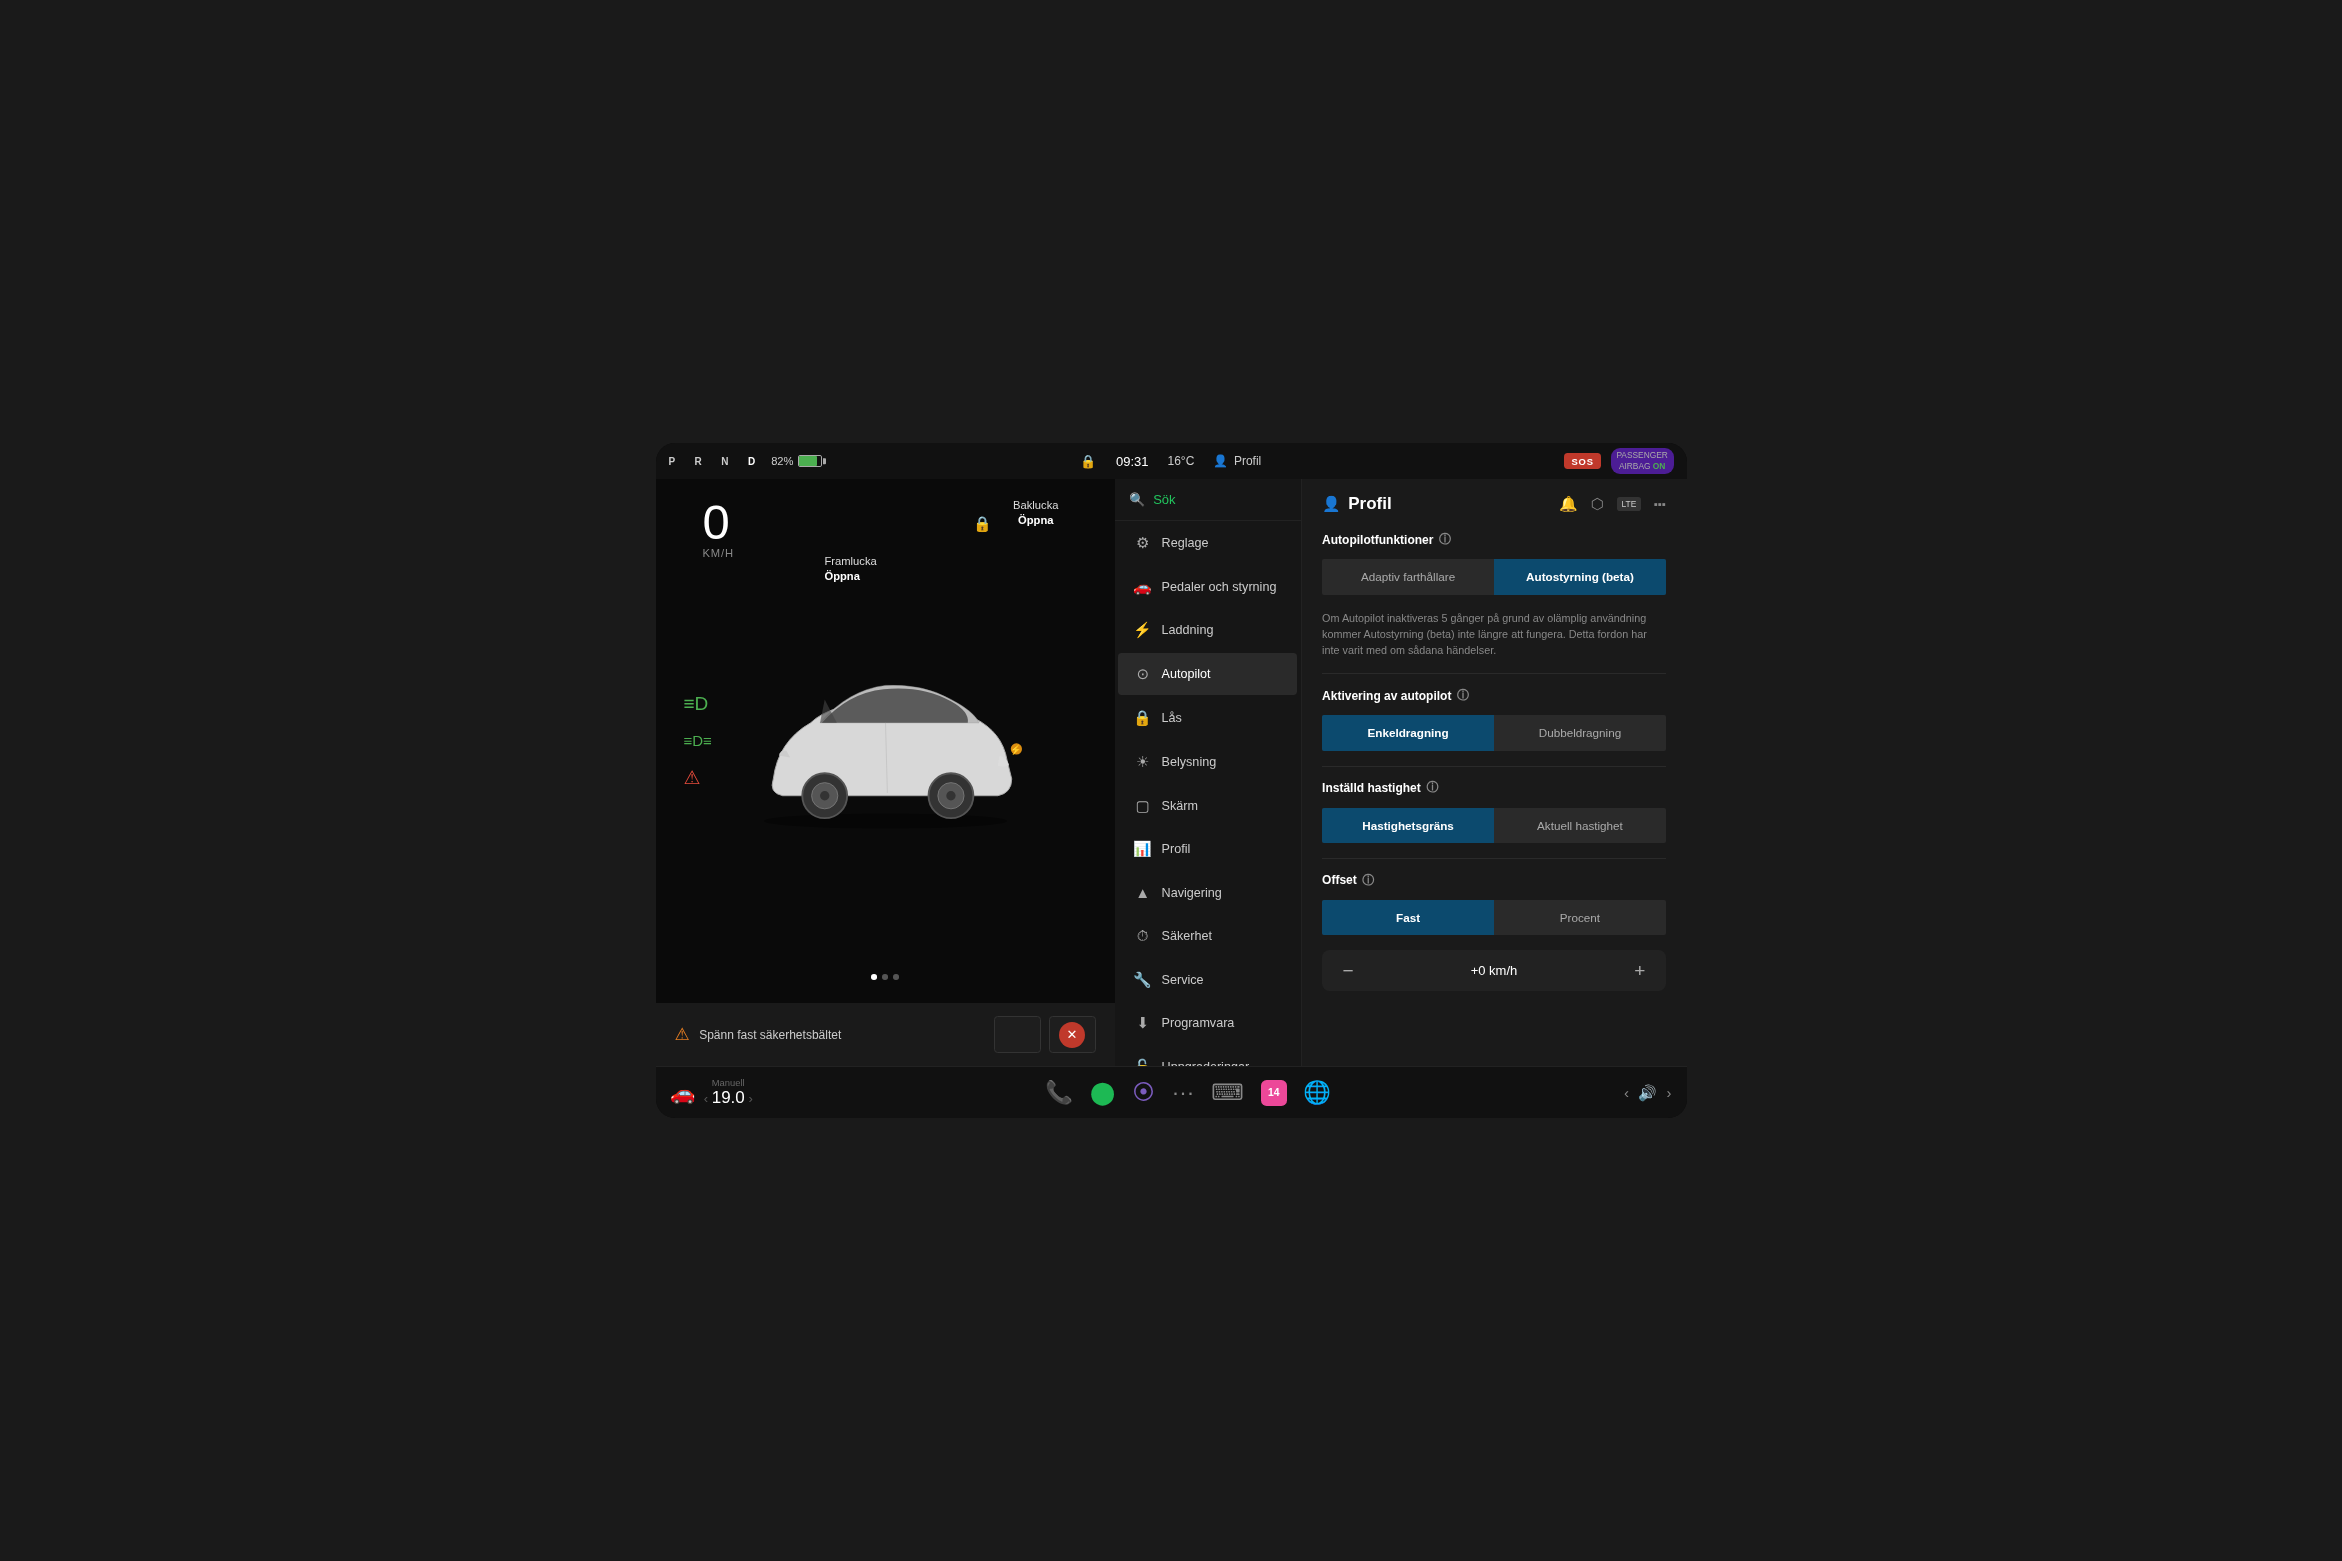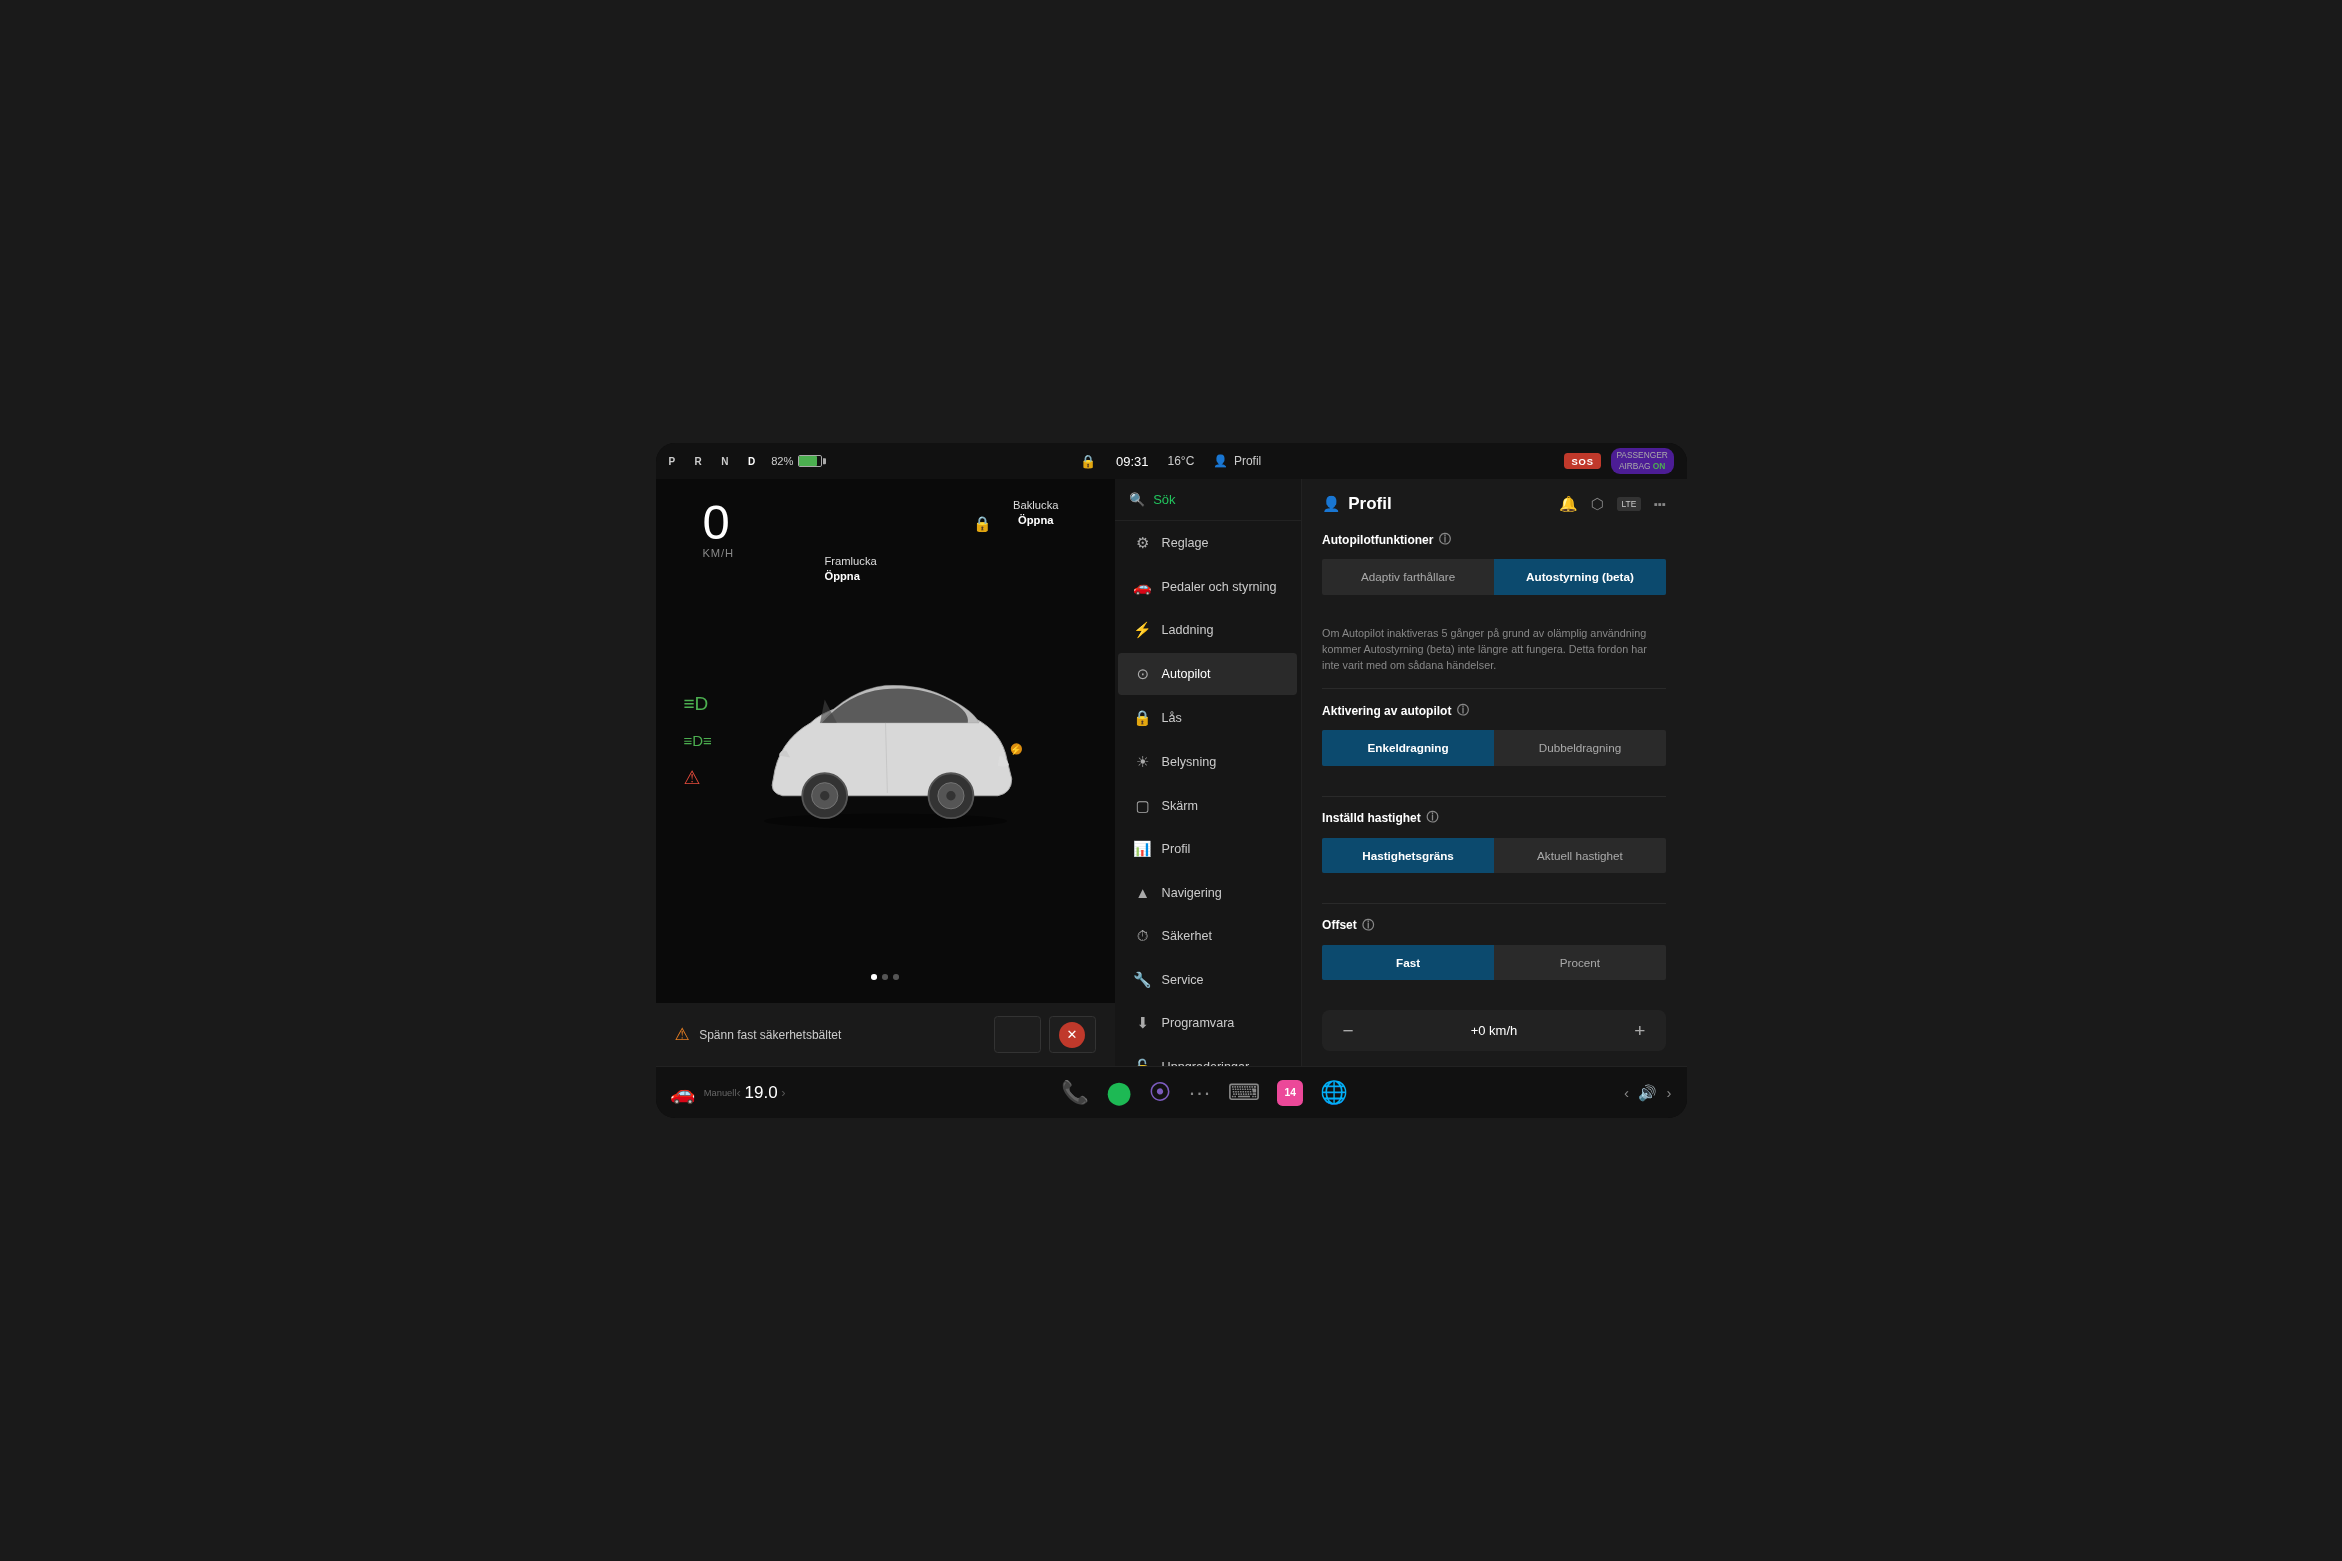--- a/index.html
+++ b/index.html
@@ -276,20 +276,21 @@
       display: flex;
       align-items: center;
       gap: 7.5px;
     }
     .taskbar-car-icon {
       color: #888;
       font-size: 20.6px;
     }
     .taskbar-temp {
       display: flex;
+      flex-direction: column;
       align-items: center;
     }
     .taskbar-label {
       color: #666;
       font-size: 9.4px;
     }
     .taskbar-temp-val {
       color: #fff;
       font-size: 17px;
       font-weight: 300;
@@ -426,21 +427,21 @@
     .info-icon {
       color: #888;
       font-size: 12px;
       cursor: pointer;
     }
     .toggle-group {
       display: flex;
       background: #2a2a2a;
       border-radius: 2px;
       overflow: hidden;
-      margin-bottom: 30px;
+      margin-bottom: 15px;
     }
     .toggle-btn {
       flex: 1;
       padding: 11.2px 9.4px;
       text-align: center;
       color: #aaa;
       font-size: 11.7px;
       cursor: pointer;
       transition: background 0.2s;
     }

